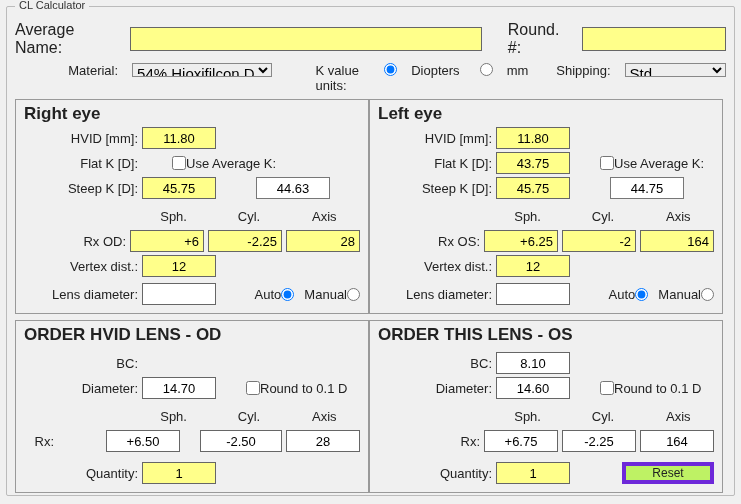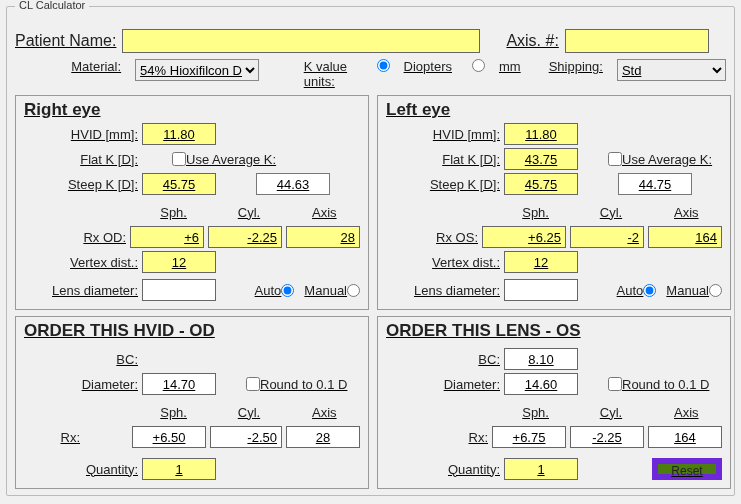--- a/index.html
+++ b/index.html
@@ -9,23 +9,22 @@
     font-family: Tahoma, Arial, sans-serif;
     font-size: 12px;
     background: #f0f0f0;
     width: 741px;
     height: 504px;
   }
   .fieldset {
     position: relative;
     border: 1px solid #bbb;
     border-radius: 2px;
-    padding: 18px 8px 10px 8px;
+    padding: 10px 8px 10px 8px;
     height: 490px;
-    text-decoration: underline;
   }
   .legend {
     position: absolute;
     top: -8px;
     left: 8px;
     background: #f0f0f0;
     padding: 0 4px;
     font-size: 11px;
     color: #333;
   }
@@ -54,34 +53,33 @@
     padding: 2px 4px;
     font-size: 13px;
     background: #fff;
     font-family: inherit;
   }
   .txt.y { background: #ffff8a; }
   .txt.c { text-align: center; }
   .txt.r { text-align: right; }
   .sel {
     border: 1px solid #888;
-    height: 22px;
-    font-size: 13px;
+    height: 14px;
+    font-size: 15px;
     background: #eee;
     font-family: inherit;
   }
   .row2 {
     display: flex;
     align-items: flex-start;
     gap: 14px;
     margin-bottom: 6px;
   }
   .panels {
     display: flex;
-    gap: 8px;
   }
   .panel {
     border: 1px solid #999;
     width: 354px;
     padding: 4px 8px 6px 8px;
   }
   .section-title {
     font-size: 17px;
     font-weight: bold;
     color: #222;
@@ -112,42 +110,42 @@
     border: 1px solid #777;
     height: 22px;
     padding: 2px 4px;
     text-align: center;
     font-size: 13px;
     background: #fff;
     width: 74px;
     display:flex;align-items:center;justify-content:center;
   }
   .btn {
-    border: 6px solid #6d28d9;
-    background: #4d7c0f;
+    border: 4px solid #6d28d9;
+    background: #bef264;
     height: 22px;
-    width: 70px;
+    width: 92px;
     font-size: 12px;
     font-family: inherit;
     color: #222;
     padding: 0;
   }
   input[type=radio], input[type=checkbox] { margin:0; }
 </style>
 </head>
 <body>
 
 <div class="fieldset">
   <div class="legend">CL Calculator</div>
 
   <div class="toprow">
-    <span class="label-big">Patient Name:</span>
+    <span class="label-big">Average Name:</span>
     <input class="txt y" style="width: 358px; height: 24px;" value="">
     <div style="width:14px"></div>
-    <span class="label-big">Axis. #:</span>
+    <span class="label-big">Round. #:</span>
     <input class="txt y" style="width: 144px; height: 24px;" value="">
   </div>
 
   <div class="row2">
     <div style="width:56px"></div>
     <span class="label-med">Material:</span>
     <select class="sel" style="width:140px">
       <option>54% Hioxifilcon D</option>
     </select>
     <div style="width:22px"></div>
@@ -234,21 +232,21 @@
       </div>
 
       <div class="frow" style="margin-top:4px">
         <div class="lab"></div>
         <div class="colhdr" style="width:74px">Sph.</div>
         <div class="colhdr" style="width:74px;margin-left:4px">Cyl.</div>
         <div class="colhdr" style="width:74px;margin-left:4px">Axis</div>
       </div>
       <div class="frow">
         <div class="lab">Rx OS:</div>
-        <input class="txt y r" style="width: 84px;" value="+6.25">
+        <input class="txt y r" style="width: 74px;" value="+6.25">
         <input class="txt y r" style="width: 74px; margin-left: 4px;" value="-2">
         <input class="txt y r" style="width: 74px; margin-left: 4px;" value="164">
       </div>
       <div class="frow">
         <div class="lab">Vertex dist.:</div>
         <input class="txt y c" style="width: 74px;" value="12">
       </div>
       <div class="frow" style="margin-top:4px">
         <div class="lab">Lens diameter:</div>
         <input class="txt c" style="width: 74px;" value="">
@@ -257,21 +255,21 @@
         <input type="radio" name="l-mode" class="rad" checked="" style="">
         <span class="label-sm" style="margin-left:10px">Manual</span>
         <input type="radio" name="l-mode" class="rad" style="">
       </div>
     </div>
   </div>
 
   <div class="panels" style="margin-top:6px">
 
     <div class="panel">
-      <div class="section-title">ORDER THIS HVID - OD</div>
+      <div class="section-title">ORDER HVID LENS - OD</div>
 
       <div class="frow" style="margin-top:6px">
         <div class="lab">BC:</div>
       </div>
       <div class="frow">
         <div class="lab">Diameter:</div>
         <input class="txt c" style="width: 74px;" value="14.70">
         <div style="width:30px"></div>
         <input type="checkbox" class="chk" style="">
         <span class="label-sm">Round to 0.1 D</span>
@@ -279,21 +277,21 @@
 
       <div class="frow" style="margin-top:4px">
         <div class="lab"></div>
         <div class="colhdr" style="width:74px">Sph.</div>
         <div class="colhdr" style="width:74px;margin-left:4px">Cyl.</div>
         <div class="colhdr" style="width:74px;margin-left:4px">Axis</div>
       </div>
       <div class="frow">
         <div class="lab">Rx:</div>
         <input class="txt c" style="width: 74px; margin-left: 48px;" value="+6.50">
-        <input class="txt c" style="width: 72px; margin-left: 4px; text-align: right;" value="-2.50">
+        <input class="txt c" style="width: 82px; margin-left: 20px;" value="-2.50">
         <input class="txt c" style="width: 74px; margin-left: 4px;" value="28">
       </div>
 
       <div class="frow" style="margin-top:8px">
         <div class="lab">Quantity:</div>
         <input class="txt y c" style="width: 74px;" value="1">
       </div>
     </div>
 
     <div class="panel">

